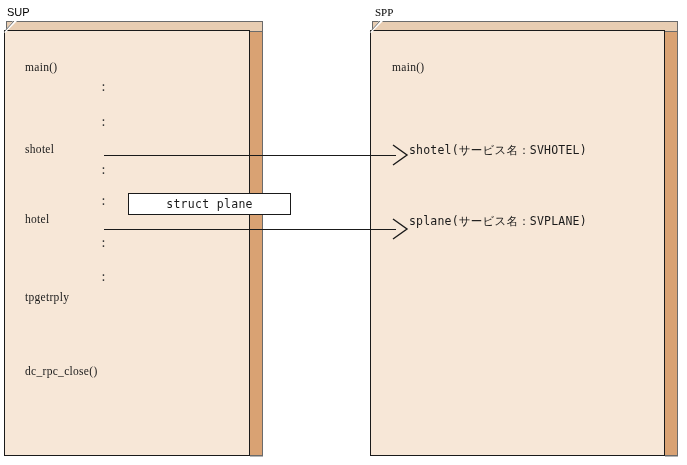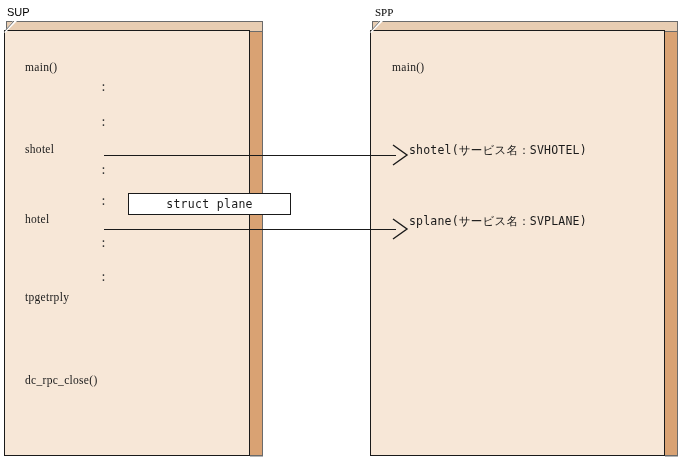--- a/index.html
+++ b/index.html
@@ -153,21 +153,21 @@
   <div class="colon-mark" style="left:100px; top:194px;">:</div>
 
   <div class="code-label" style="left:25px; top:213px;">hotel</div>
 
   <div class="colon-mark" style="left:100px; top:236px;">:</div>
 
   <div class="colon-mark" style="left:100px; top:270px;">:</div>
 
   <div class="code-label" style="left:25px; top:291px;text-align:center;">tpgetrply</div>
 
-  <div class="code-label" style="left:25px; top:374px;">dc_rpc_close()</div>
+  <div class="code-label" style="left:25px; top:365px;">dc_rpc_close()</div>
 
   <div class="box-title" style="left:375px; top:6px;font-family:Liberation Serif, serif;">SPP</div>
 
   <div class="proc-box">
     <div class="side" style="left:663px; top:22px; width:15px; height:434px;"></div>
     <div class="top-bevel" style="left:372px; top:21px; width:306px; height:11px;"></div>
     <div class="face" style="left:370px; top:30px; width:295px; height:426px;"></div>
     <svg class="bevel-tl" style="left:368px; top:19px;" width="16" height="16">
       <polygon points="2,13 11,2 15,2 3,14" fill="#ffffff" stroke="none"></polygon>
       <line x1="2" y1="13" x2="12" y2="2" stroke="#6b6b6b" stroke-width="1"></line>

